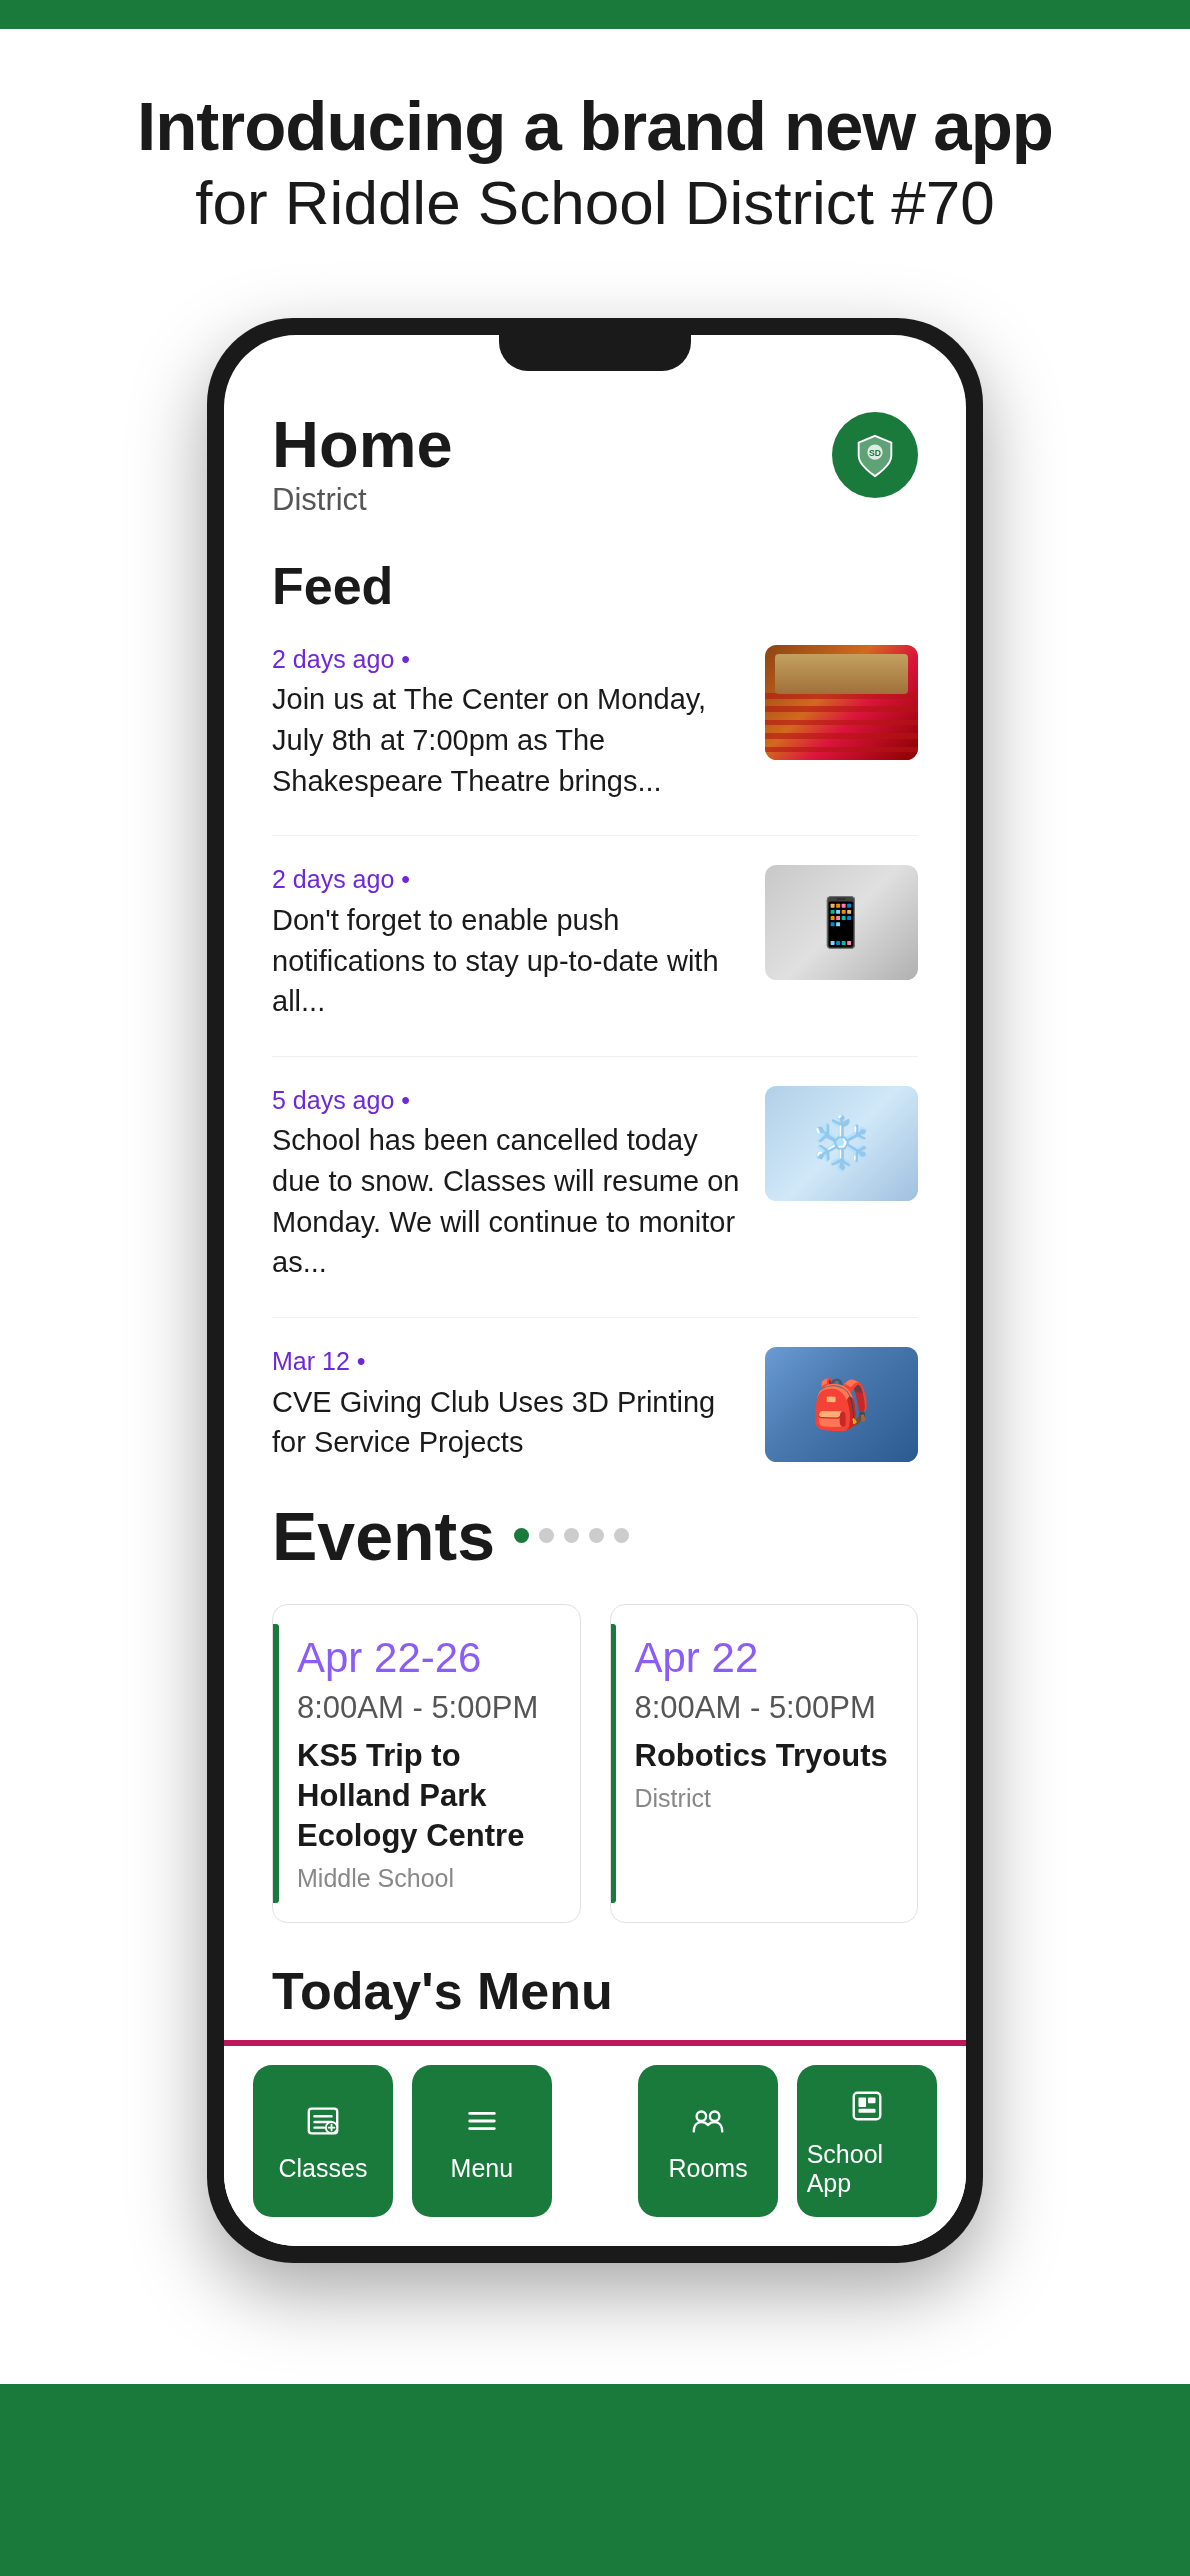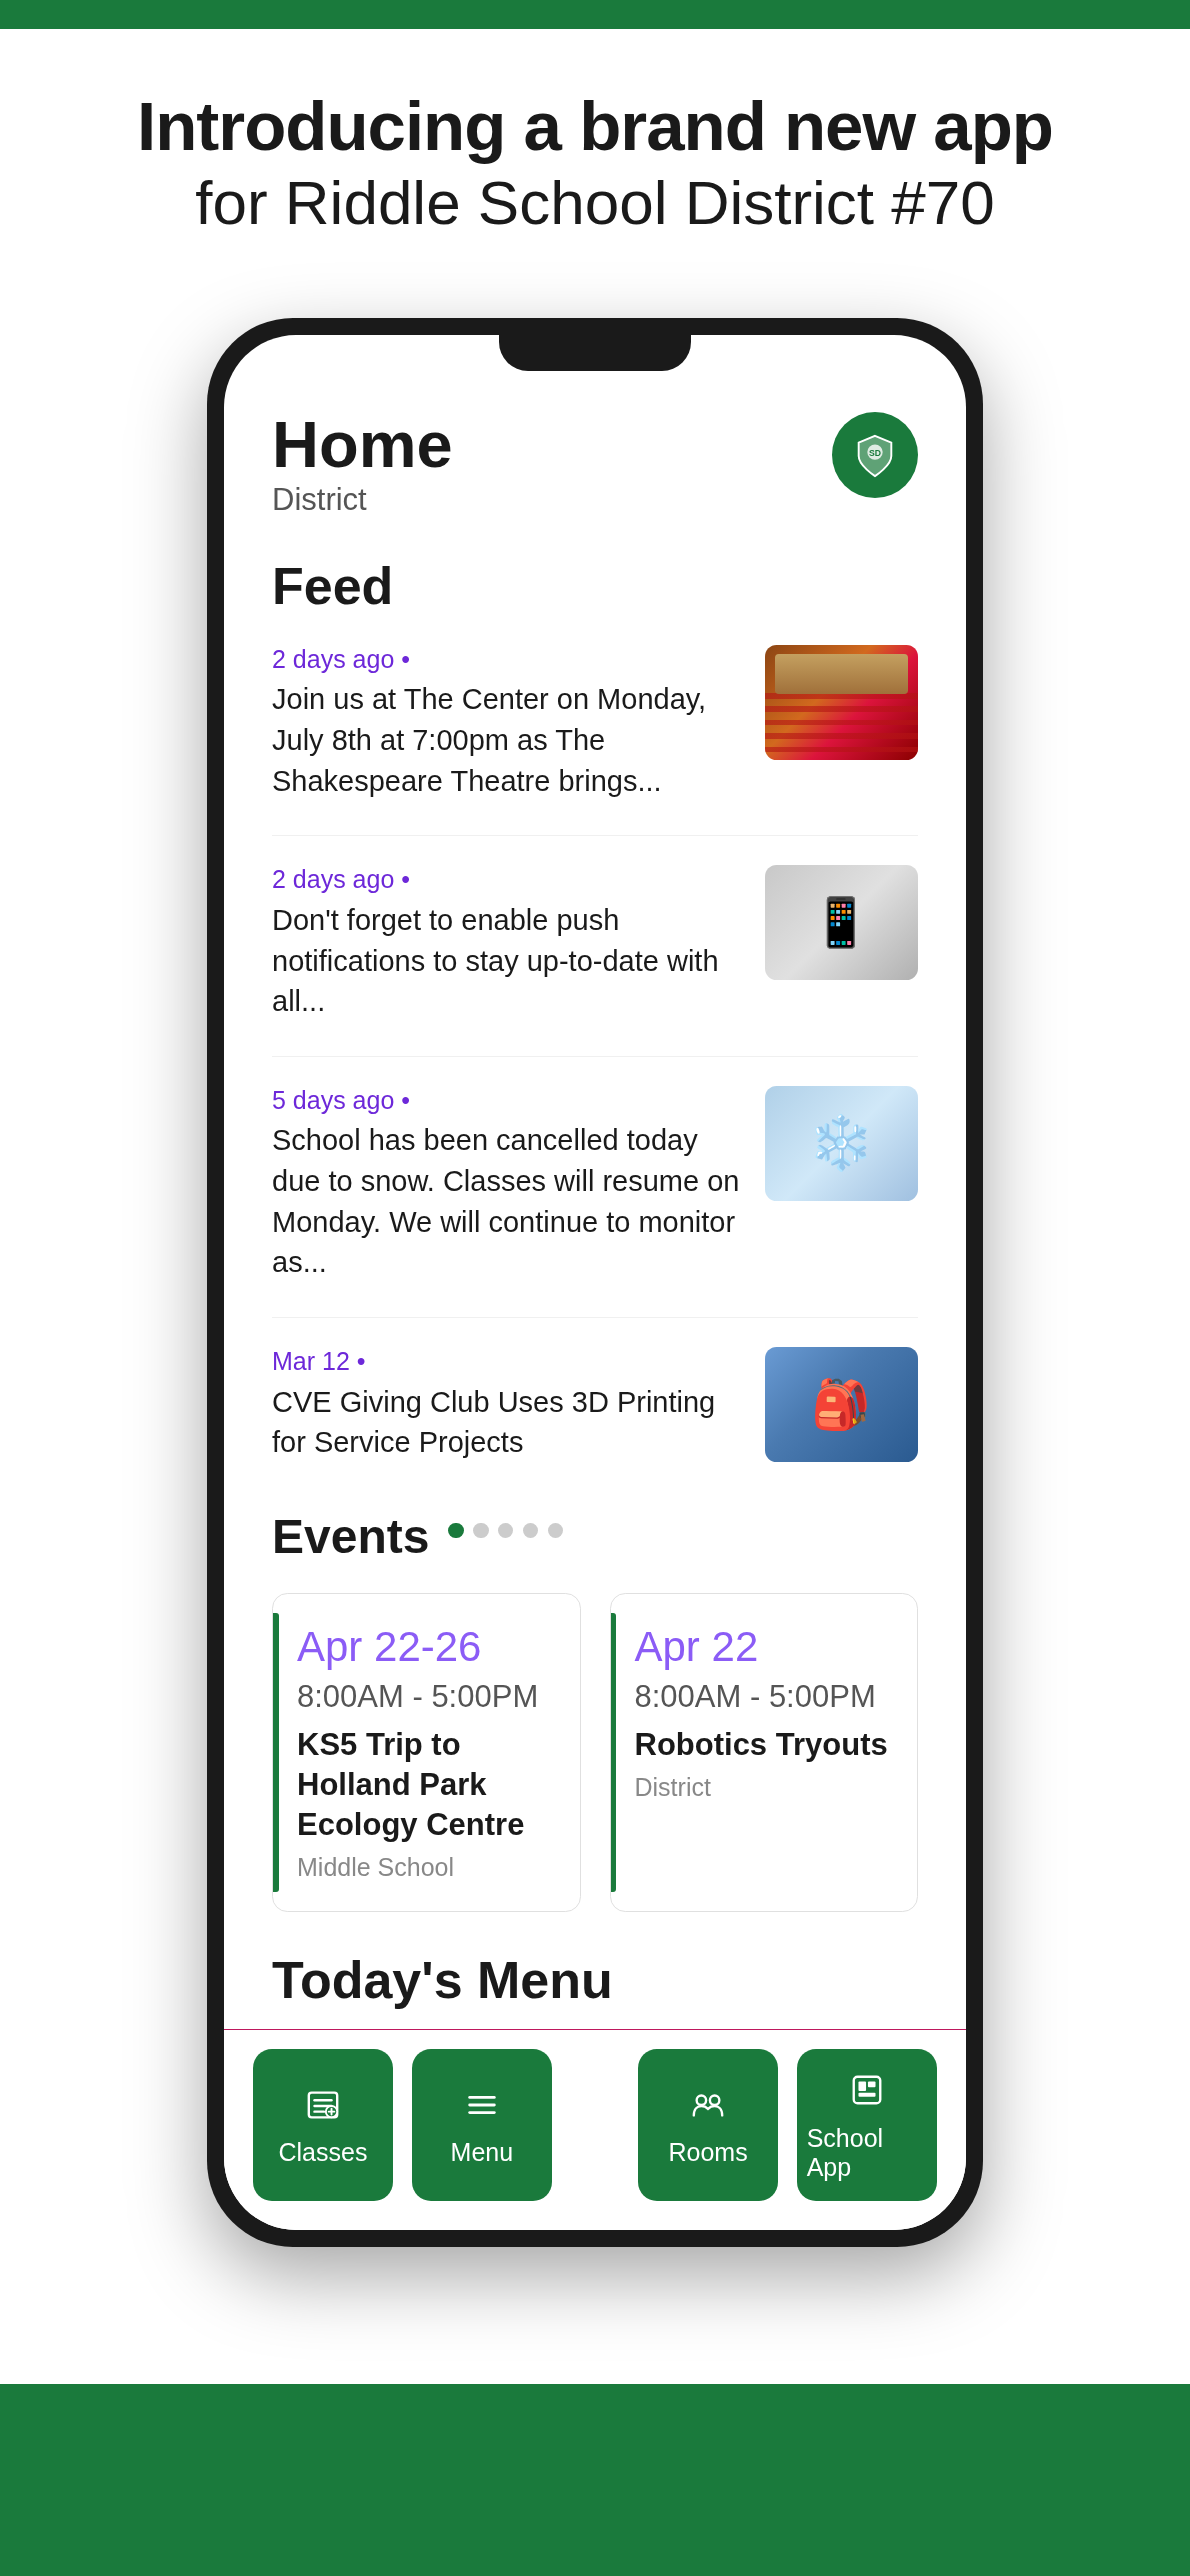--- a/index.html
+++ b/index.html
@@ -254,24 +254,23 @@
 
     
     .events-header {
       display: flex;
       align-items: center;
       gap: 19px;
       margin-bottom: 29px;
     }
 
     .events-title {
-      font-size: 48px;
+      font-size: 68px;
       font-weight: 900;
       color: #1a1a1a;
-      margin-top: 12px;
     }
 
     .dot-indicators {
       display: flex;
       gap: 9.6px;
       align-items: center;
     }
 
     .dot {
       width: 15.3px;
@@ -342,21 +341,21 @@
       font-size: 52px;
       font-weight: 900;
       color: #1a1a1a;
       margin-bottom: 19px;
     }
 
     
     .tab-bar {
       display: flex;
       background: #ffffff;
-      border-top: 1px solid #be185d;
+      border-top: 6px solid #be185d;
       padding: 19px 29px 29px;
       gap: 19px;
       justify-content: space-between;
       margin-top: 19px;
     }
 
     .tab-item {
       flex: 1;
       display: flex;
       flex-direction: column;

